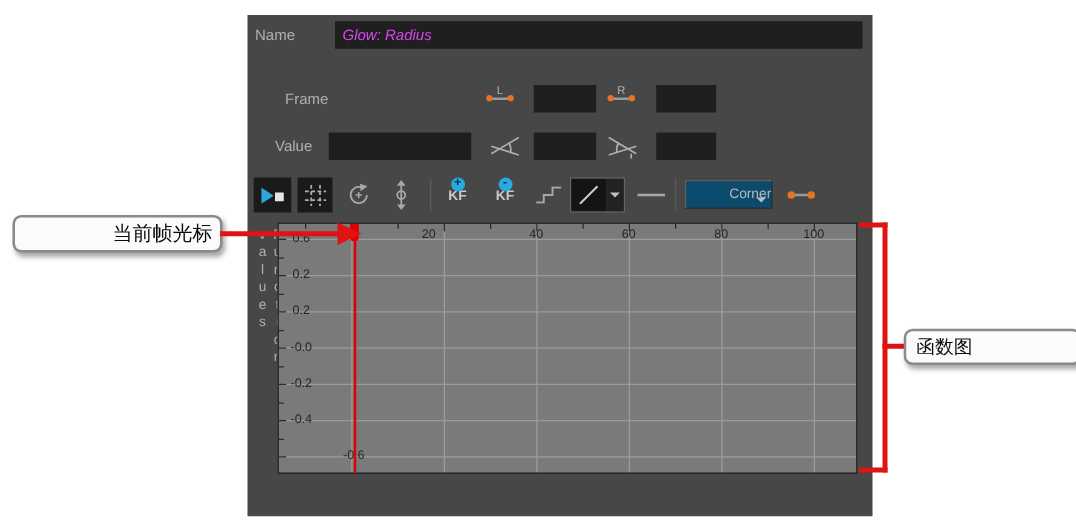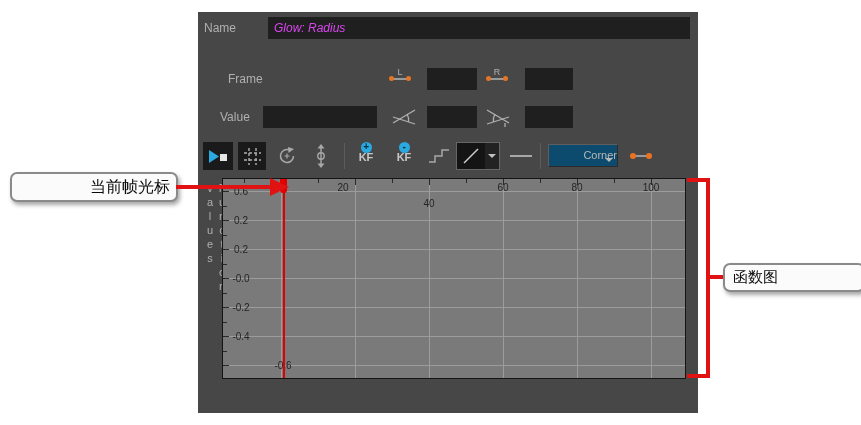--- a/index.html
+++ b/index.html
@@ -191,21 +191,21 @@
       <div class="gridv" style="left: 58px;"></div>
       <div class="tickx" style="left: 58px; height: 6px;"></div>
       <div class="xlab" style="left: 58px;">0</div>
       <div class="tickx" style="left: 21px; height: 4px;"></div>
       <div class="gridv" style="left: 132px;"></div>
       <div class="tickx" style="left: 132px; height: 6px;"></div>
       <div class="xlab" style="left: 120px;">20</div>
       <div class="tickx" style="left: 95px; height: 4px;"></div>
       <div class="gridv" style="left: 206px;"></div>
       <div class="tickx" style="left: 206px; height: 6px;"></div>
-      <div class="xlab" style="left: 206px; margin-top: 16px;">40</div>
+      <div class="xlab" style="left: 206px;">40</div>
       <div class="tickx" style="left: 169px; height: 4px;"></div>
       <div class="gridv" style="left: 280px;"></div>
       <div class="tickx" style="left: 280px; height: 6px;"></div>
       <div class="xlab" style="left: 280px;">60</div>
       <div class="tickx" style="left: 243px; height: 4px;"></div>
       <div class="gridv" style="left: 354px;"></div>
       <div class="tickx" style="left: 354px; height: 6px;"></div>
       <div class="xlab" style="left: 354px;">80</div>
       <div class="tickx" style="left: 317px; height: 4px;"></div>
       <div class="gridv" style="left: 428px;"></div>

